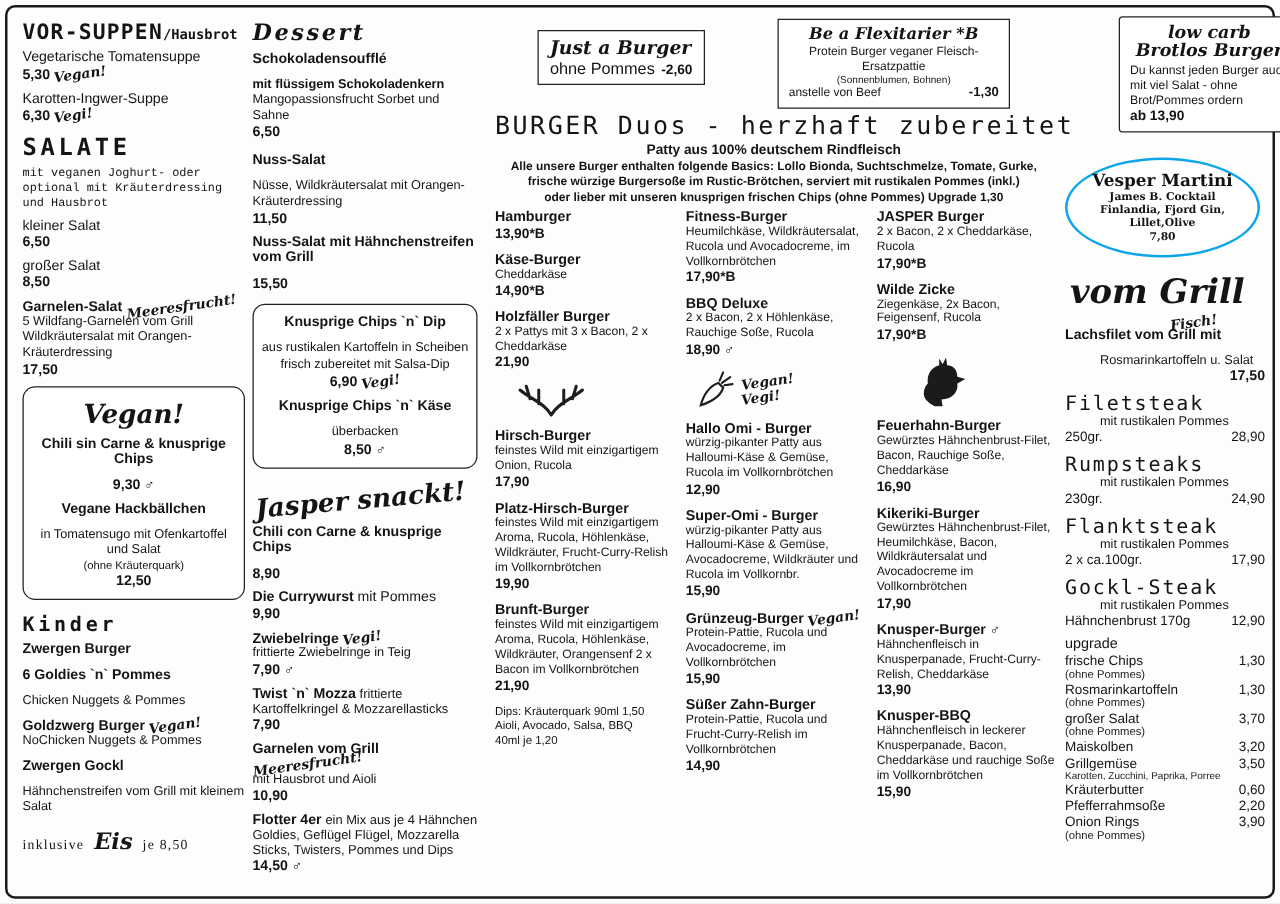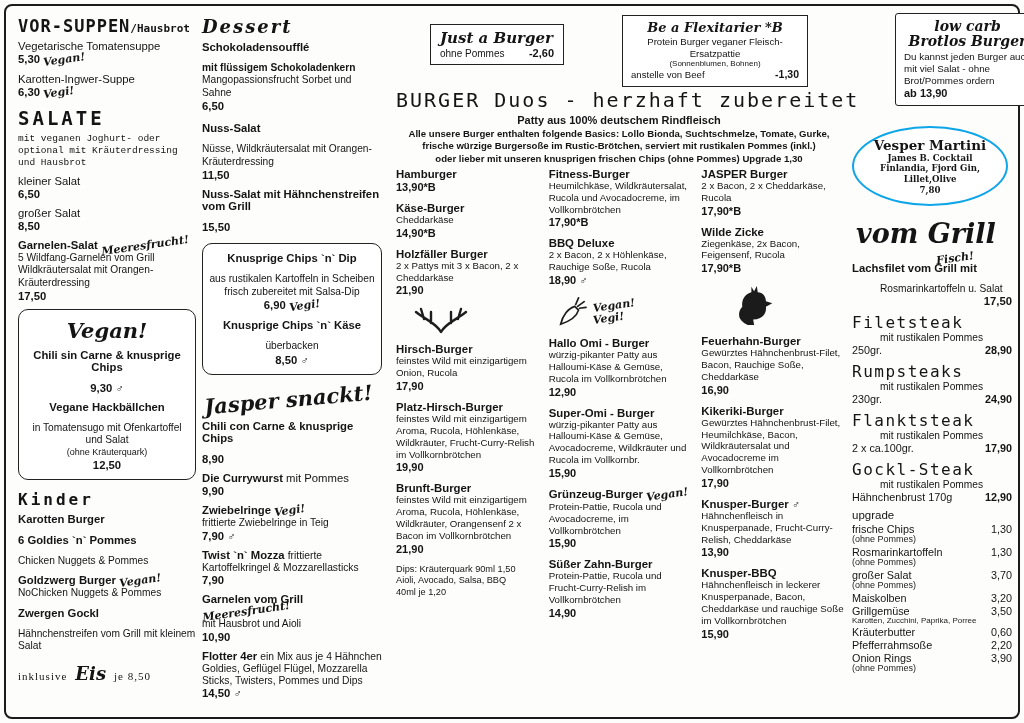--- a/index.html
+++ b/index.html
@@ -68,21 +68,21 @@
           text-align:center; background:#fff; }
   .oval .t { font-family:"DejaVu Serif", serif; font-weight:bold; font-size:13.5px; }
   .oval .s { font-family:"DejaVu Serif", serif; font-weight:bold; font-size:8.6px; line-height:1.25; }
 
   .vomgrill { font-size:27px; margin:12px 0 0 4px; }
   .fisch { font-size:11px; margin-left:84px; display:block; transform:rotate(-8deg); }
   .steak { margin-bottom:6px; }
   .steak-name { font-family:"DejaVu Sans Mono", monospace; font-size:16px; letter-spacing:1.5px; white-space:nowrap; }
   .steak-desc { font-size:10.2px;margin-left:28px; }
   .steak-row { display:flex; justify-content:space-between; font-size:10.8px; margin-top:1px; }
-  .steak-row .pr { font-weight:bold;text-align:center; }
+  .steak-row .pr { font-weight:normal;text-align:center; }
   .upgrade-t { font-size:11.5px; margin:6px 0 2px; }
   .side { margin-bottom:1px; }
   .side-row { display:flex; justify-content:space-between; font-size:10.8px; }
   .side-note { font-size:9px; color:#222; line-height:1.1; }
   .kids-foot { display:flex; align-items:baseline; gap:8px; margin-top:10px; }
   .kids-foot .a { font-family:Liberation Serif, serif; font-size:11px; letter-spacing:1px; }
   .kids-foot .e { font-size:18px; }
   .jasper-t { font-size:21px; transform:rotate(-5deg); display:inline-block; margin:4px 0 8px 2px; }
   .dessert-t { font-size:18px; letter-spacing:2px; margin-bottom:4px; }
   svg { display:block; }
@@ -133,21 +133,21 @@
         <div class="nm b">Vegane Hackbällchen</div>
         <div class="ds">in Tomatensugo mit Ofenkartoffel und Salat</div>
         <div class="ds" style="font-size:9px;">(ohne Kräuterquark)</div>
         <div class="pl">12,50</div>
       </div>
     </div>
 
     <h2 class="disp sec" style="font-size:16px; letter-spacing:3px;">Kinder</h2>
 
     <div class="item">
-      <div class="nm b">Karotten Burger</div>
+      <div class="nm b">Zwergen Burger</div>
     </div>
     <div class="item">
       <div class="nm b">6 Goldies `n` Pommes</div>
       <div class="ds">Chicken Nuggets &amp; Pommes</div>
     </div>
     <div class="item">
       <div><span class="nm b">Goldzwerg Burger</span> <span class="script tag rot">Vegan!</span></div>
       <div class="ds">NoChicken Nuggets &amp; Pommes</div>
     </div>
     <div class="item">
@@ -220,21 +220,21 @@
     </div>
     <div class="item">
       <div><span class="nm b">Flotter 4er</span> <span class="nm" style="font-size:10.3px;">ein Mix aus je 4 Hähnchen Goldies, Geflügel Flügel, Mozzarella Sticks, Twisters, Pommes und Dips</span></div>
       <div class="pl"><span>14,50</span> <span class="sym">♂</span></div>
     </div>
   </div>
 
   <div class="offer offer-just">
     <div class="script t">Just a Burger</div>
     <div class="row-sb">
-      <span style="font-size:10px;">ohne Pommes</span>
+      <span style="font-size:13px;">ohne Pommes</span>
       <span style="font-weight:bold; font-size:11px;">-2,60</span>
     </div>
   </div>
 
   <div class="offer offer-flex">
     <div class="script t">Be a Flexitarier *B</div>
     <div class="d">Protein Burger veganer Fleisch-Ersatzpattie</div>
     <div class="note">(Sonnenblumen, Bohnen)</div>
     <div class="row-sb">
       <span class="d">anstelle von Beef</span>

